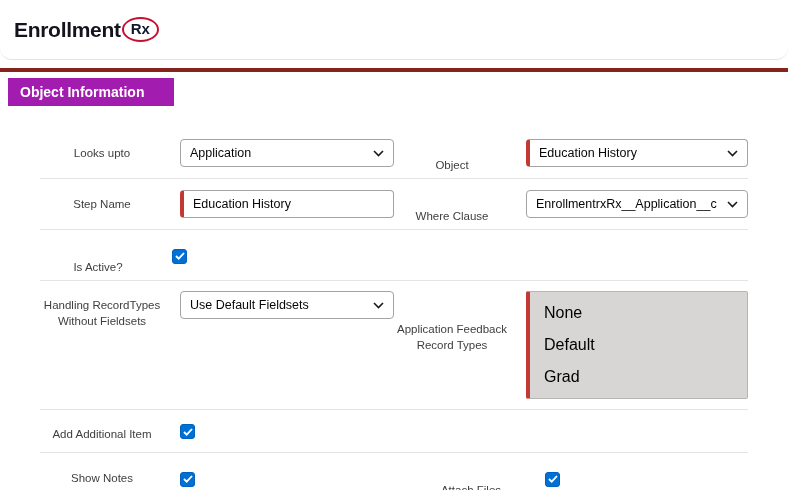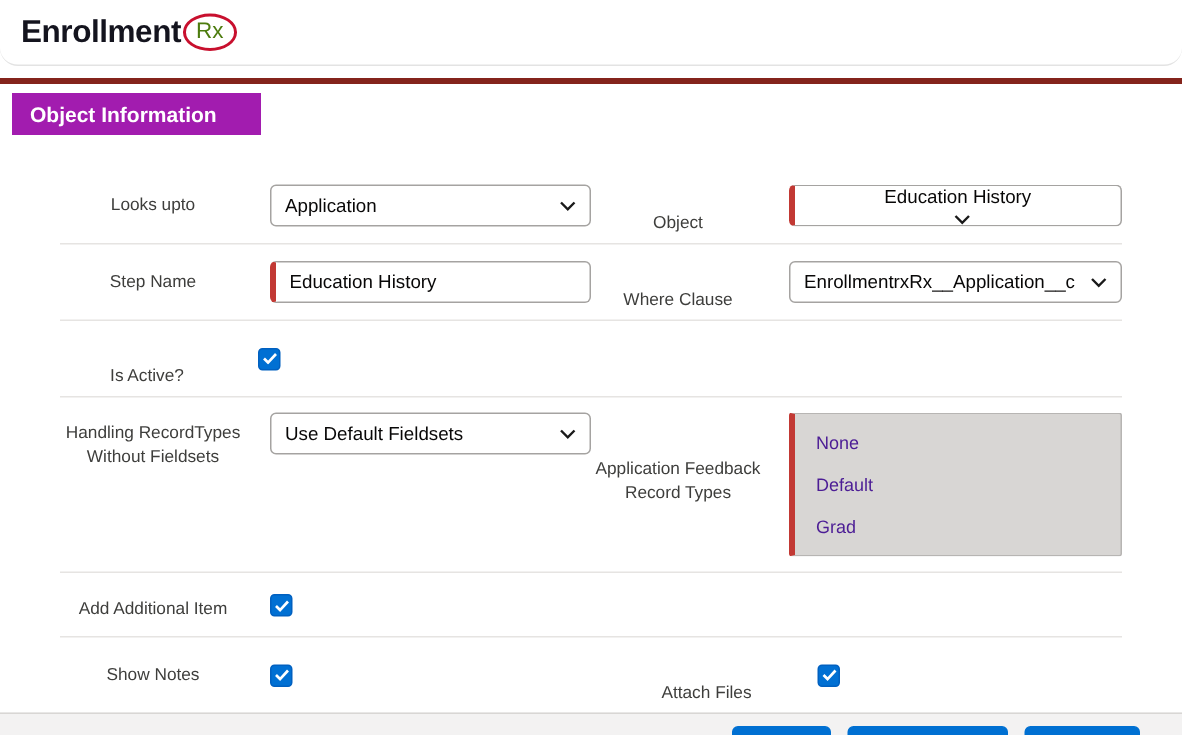--- a/index.html
+++ b/index.html
@@ -7,33 +7,33 @@
   body {
     width: 788px; height: 490px;
     font-family: "Liberation Sans", sans-serif;
     background: #ffffff;
     display: flex; flex-direction: column;
     overflow: hidden;
   }
 
   
   .header {
-    height: 44px; background: #ffffff;
+    height: 60px; background: #ffffff;
     border-bottom: 1px solid #e3e3e3;
     display: flex; align-items: center;
     padding: 0 14px; flex: 0 0 auto; border-radius: 12px;
   }
   .logo { display: flex; align-items: center; }
   .logo-text {
     font-size: 21px; font-weight: bold; color: #14141e; letter-spacing: -0.3px;
   }
   .logo-rx {
     margin-left: 1px;
     border: 2.5px solid #c8102e; border-radius: 50%;
-    color: #4d7c0f; font-weight: normal; font-size: 15px;
+    color: #0f172a; font-weight: bold; font-size: 15px;
     padding: 1px 7px 2px 7px; line-height: 1.2;
   }
 
   .red-bar {
     height: 4px; background: #84241c; margin-top: 8px; flex: 0 0 auto;
   }
 
   .page-title-box {
     margin: 6px 0 0 8px;
     background: #a21caf; color: #ffffff;
@@ -70,29 +70,28 @@
   }
   .select .chev { display: flex; align-items: center; margin-left: 6px; }
   input.text-input {
     width: 100%; height: 28px;
     border: 1px solid #a5a3a1; border-radius: 4px;
     padding: 0 9px; font-size: 12.5px; color: #080707;
     font-family: inherit; background: #fff;
   }
   .required .select, .required input.text-input {
     border-left: 4px solid #c23934;
-    flex-direction: column;
   }
 
   .multiselect {
     background: #d8d6d4;
     border: 1px solid #b7b5b3; border-left: 4px solid #c23934;
     border-radius: 2px; padding: 5px 0;
   }
-  .ms-option { padding: 7px 14px; font-size: 12px; color: #4c1d95; cursor: pointer; }
+  .ms-option { padding: 7px 14px; font-size: 16px; color: #000000; cursor: pointer; }
 
   .checkbox {
     width: 15px; height: 15px; background: #0170d3;
     border: 1px solid #0160c0; border-radius: 3px;
     display: inline-flex; align-items: center; justify-content: center;
     cursor: pointer; flex: 0 0 auto;
   }
   .form-row.top-align .checkbox { margin-top: 4px; }
 
   

